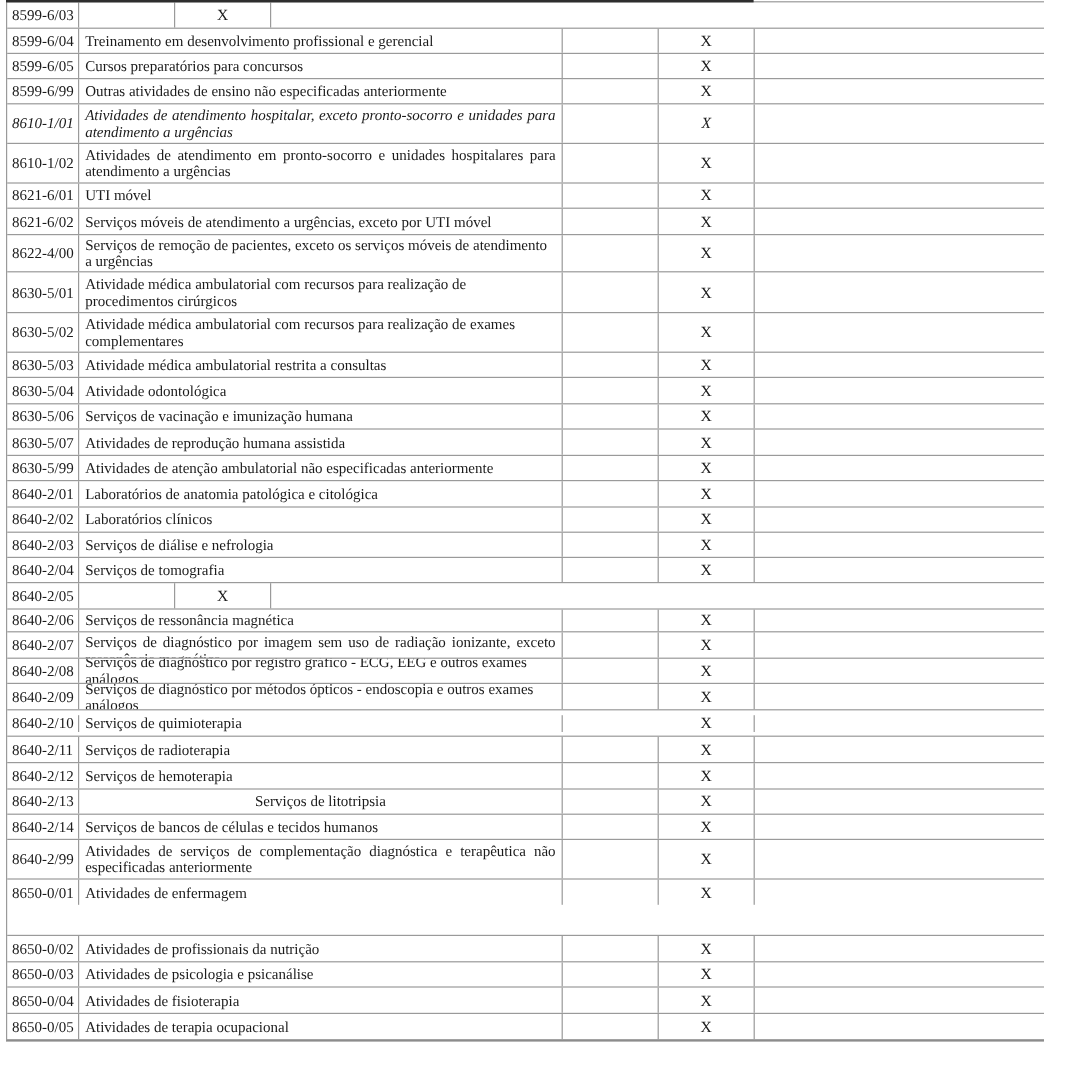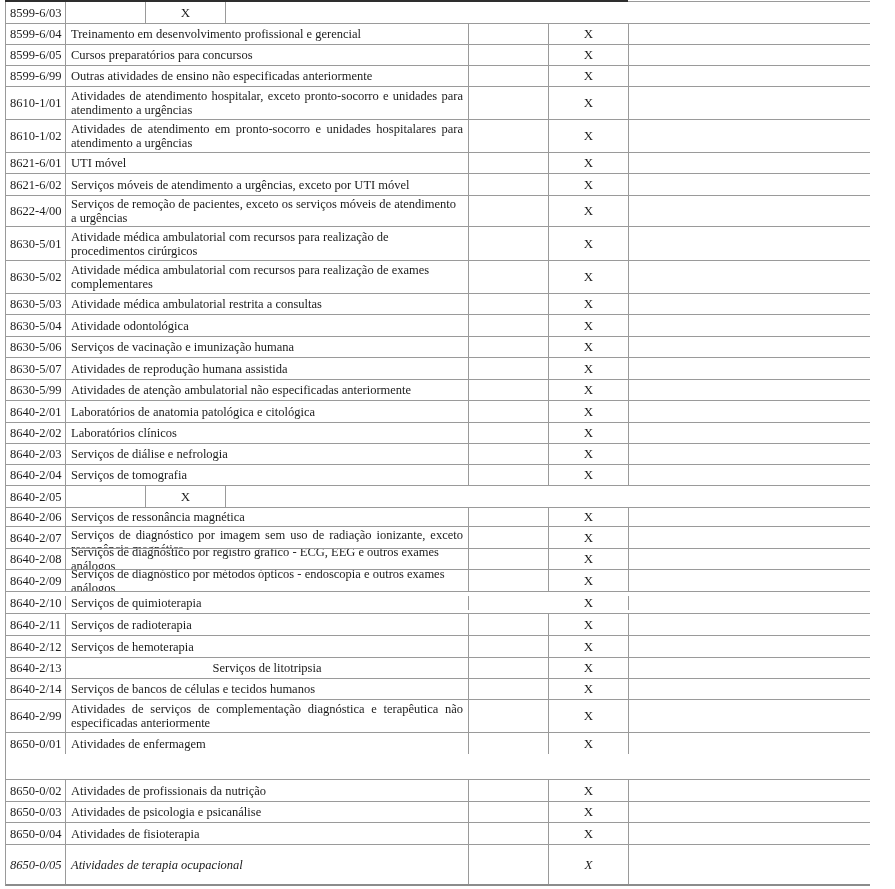--- a/index.html
+++ b/index.html
@@ -93,21 +93,21 @@
       </div>
       <div class="row" style="height: 21px;">
         <div class="cell c-code">8599-6/99</div>
         <div class="cell c-desc">
           <div class="txt">Outras atividades de ensino não especificadas anteriormente</div>
         </div>
         <div class="cell c-gap"></div>
         <div class="cell c-mark">X</div>
         <div class="cell c-empty"></div>
       </div>
-      <div class="row" style="height: 33px;">
+      <div class="row" style="height: 33px; font-style: italic;">
         <div class="cell c-code">8610-1/01</div>
         <div class="cell c-desc justify">
           <div class="txt">Atividades de atendimento hospitalar, exceto pronto-socorro e unidades para atendimento a urgências</div>
         </div>
         <div class="cell c-gap"></div>
         <div class="cell c-mark">X</div>
         <div class="cell c-empty"></div>
       </div>
       <div class="row" style="height: 33px;">
         <div class="cell c-code">8610-1/02</div>
@@ -369,21 +369,21 @@
       </div>
       <div class="row" style="height: 22px;">
         <div class="cell c-code">8650-0/04</div>
         <div class="cell c-desc">
           <div class="txt">Atividades de fisioterapia</div>
         </div>
         <div class="cell c-gap"></div>
         <div class="cell c-mark">X</div>
         <div class="cell c-empty"></div>
       </div>
-      <div class="row" style="height: 40px; font-style: italic;">
+      <div class="row" style="height: 22px;">
         <div class="cell c-code">8650-0/05</div>
         <div class="cell c-desc">
           <div class="txt">Atividades de terapia ocupacional</div>
         </div>
         <div class="cell c-gap"></div>
         <div class="cell c-mark">X</div>
         <div class="cell c-empty"></div>
       </div>
     </div>
 </div>

